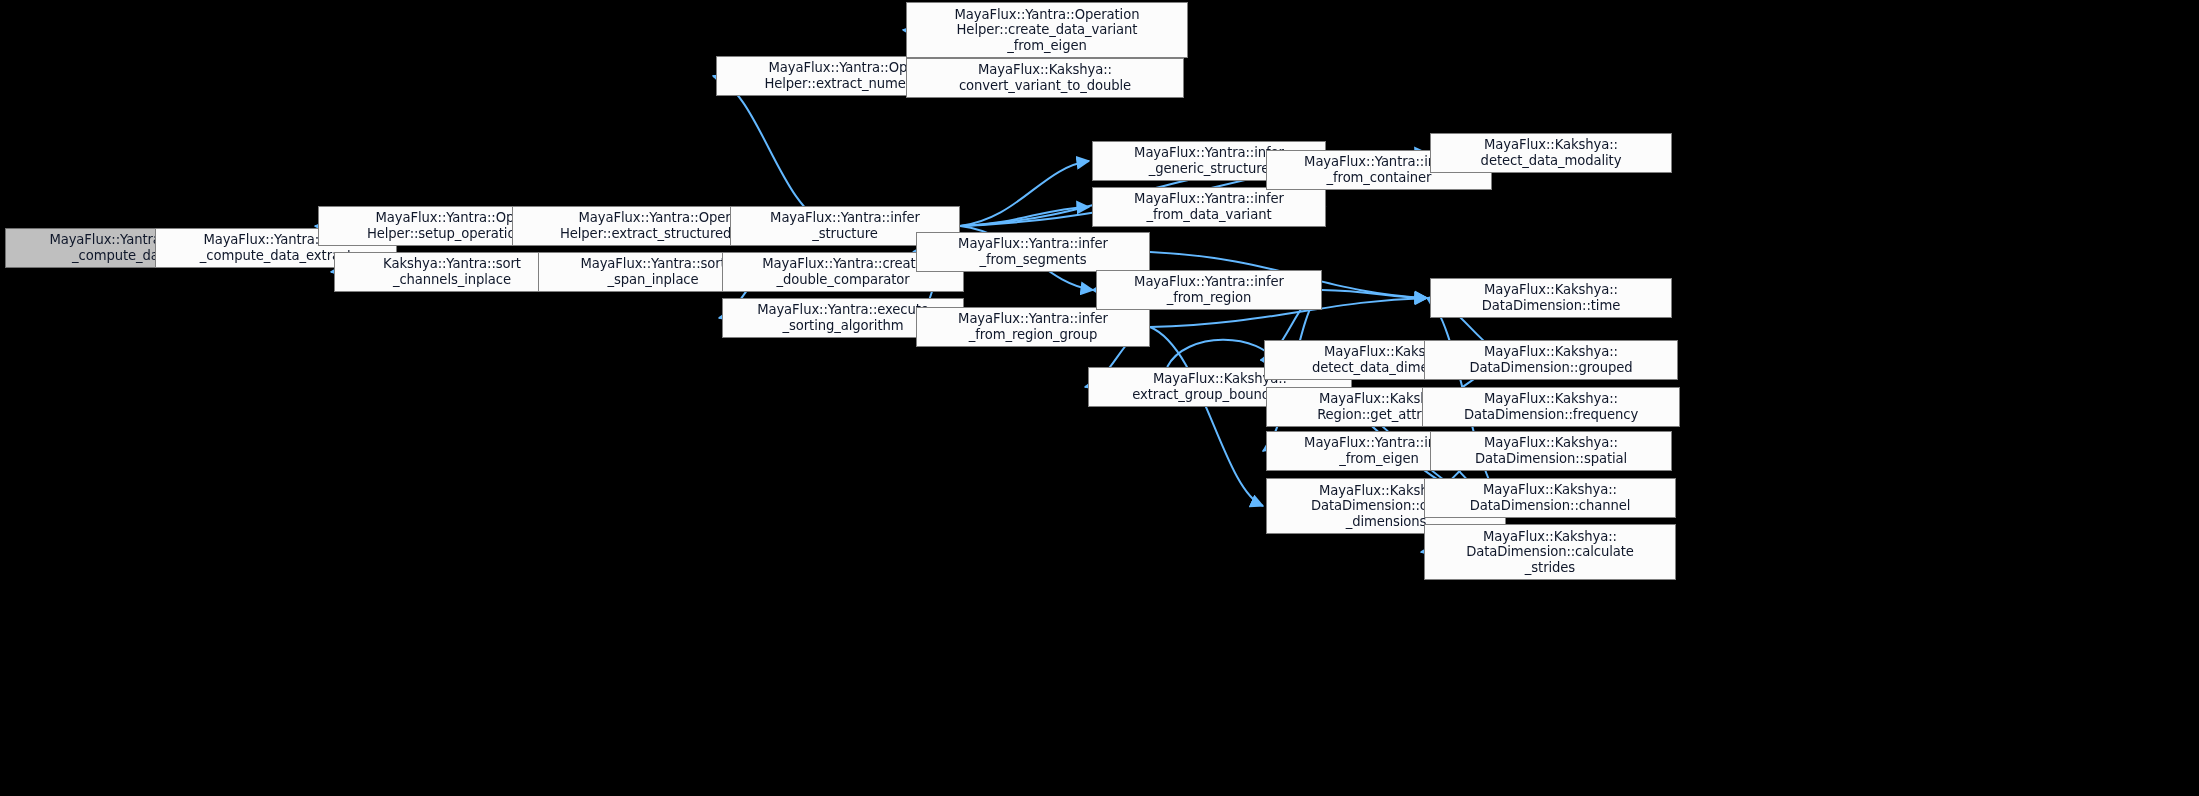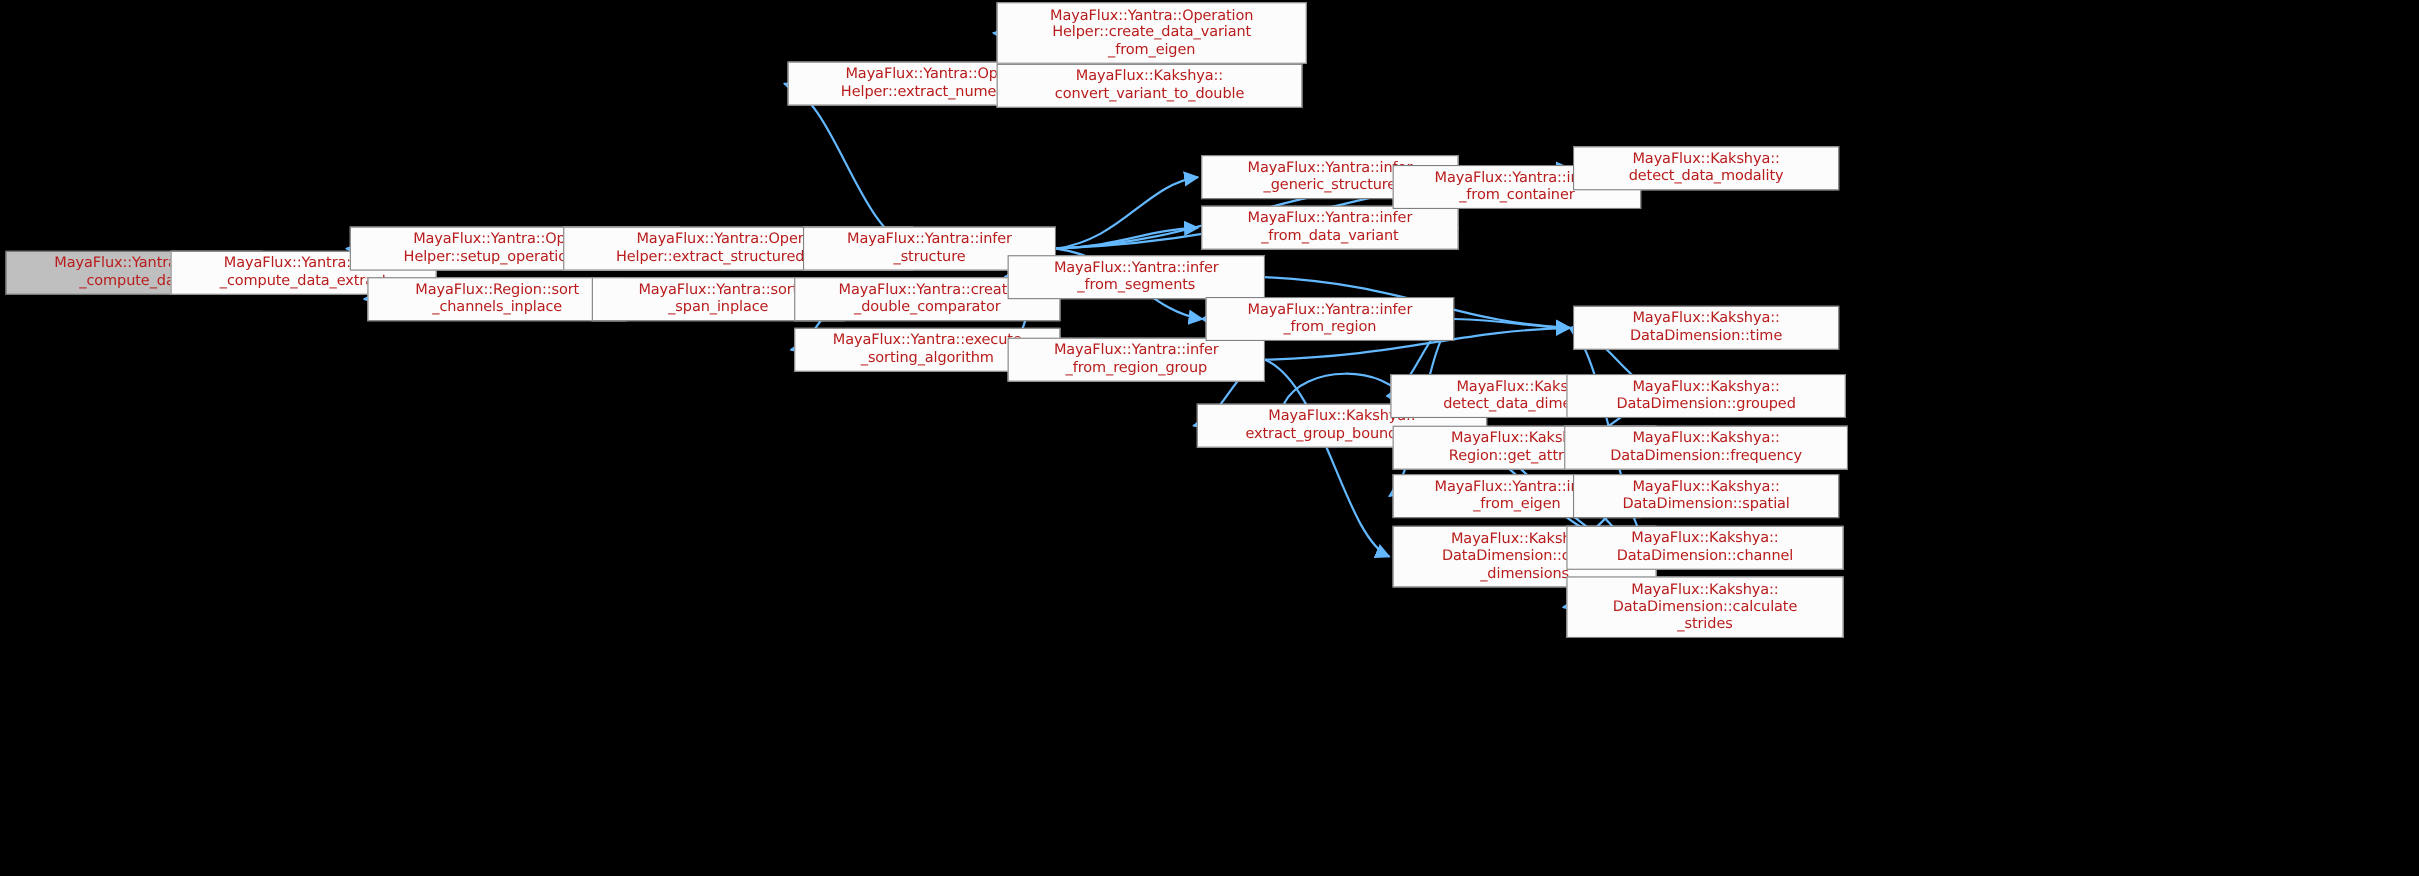--- a/index.html
+++ b/index.html
@@ -25,21 +25,21 @@
   }
   .node {
     position: absolute;
     box-sizing: border-box;
     background: #fcfcfc;
     border: 1px solid #808080;
     display: flex;
     align-items: center;
     justify-content: center;
     text-align: center;
-    color: #b91c1c;
+    color: #0f172a;
     font-size: 13.2px;
     line-height: 15.6px;
     letter-spacing: -0.1px;
     padding: 1px 20px;
     white-space: pre;
     cursor: pointer;
   }
   .node.root {
     background: #bfbfbf;
     border: 1px solid #707070;
@@ -104,21 +104,21 @@
         <path d="M 1506 506 C 1471.8 481.04, 1458.88 318.8, 1427 298" fill="none" stroke="#63b8ff" stroke-width="2" marker-end="url(#arrow)"></path>
       </g>
   </svg>
   <div id="nodes">
       <div class="node root" style="left: 5px; top: 228px; width: 234px; height: 40px;"><span class="node-label">MayaFlux::Yantra::sort
 _compute_data</span></div>
       <div class="node" style="left: 155px; top: 228px; width: 242px; height: 40px;"><span class="node-label">MayaFlux::Yantra::sort
 _compute_data_extract</span></div>
       <div class="node" style="left: 318px; top: 206px; width: 300px; height: 40px;"><span class="node-label">MayaFlux::Yantra::Operation
 Helper::setup_operation_buffer</span></div>
-      <div class="node" style="left: 334px; top: 252px; width: 236px; height: 40px;"><span class="node-label">MayaFlux::Region::sort
+      <div class="node" style="left: 334px; top: 252px; width: 236px; height: 40px;"><span class="node-label">Kakshya::Yantra::sort
 _channels_inplace</span></div>
       <div class="node" style="left: 512px; top: 206px; width: 318px; height: 40px;"><span class="node-label">MayaFlux::Yantra::Operation
 Helper::extract_structured_double</span></div>
       <div class="node" style="left: 538px; top: 252px; width: 230px; height: 40px;"><span class="node-label">MayaFlux::Yantra::sort
 _span_inplace</span></div>
       <div class="node" style="left: 716px; top: 56px; width: 290px; height: 40px;"><span class="node-label">MayaFlux::Yantra::Operation
 Helper::extract_numeric_data</span></div>
       <div class="node" style="left: 906px; top: 2px; width: 282px; height: 56px;"><span class="node-label">MayaFlux::Yantra::Operation
 Helper::create_data_variant
 _from_eigen</span></div>

